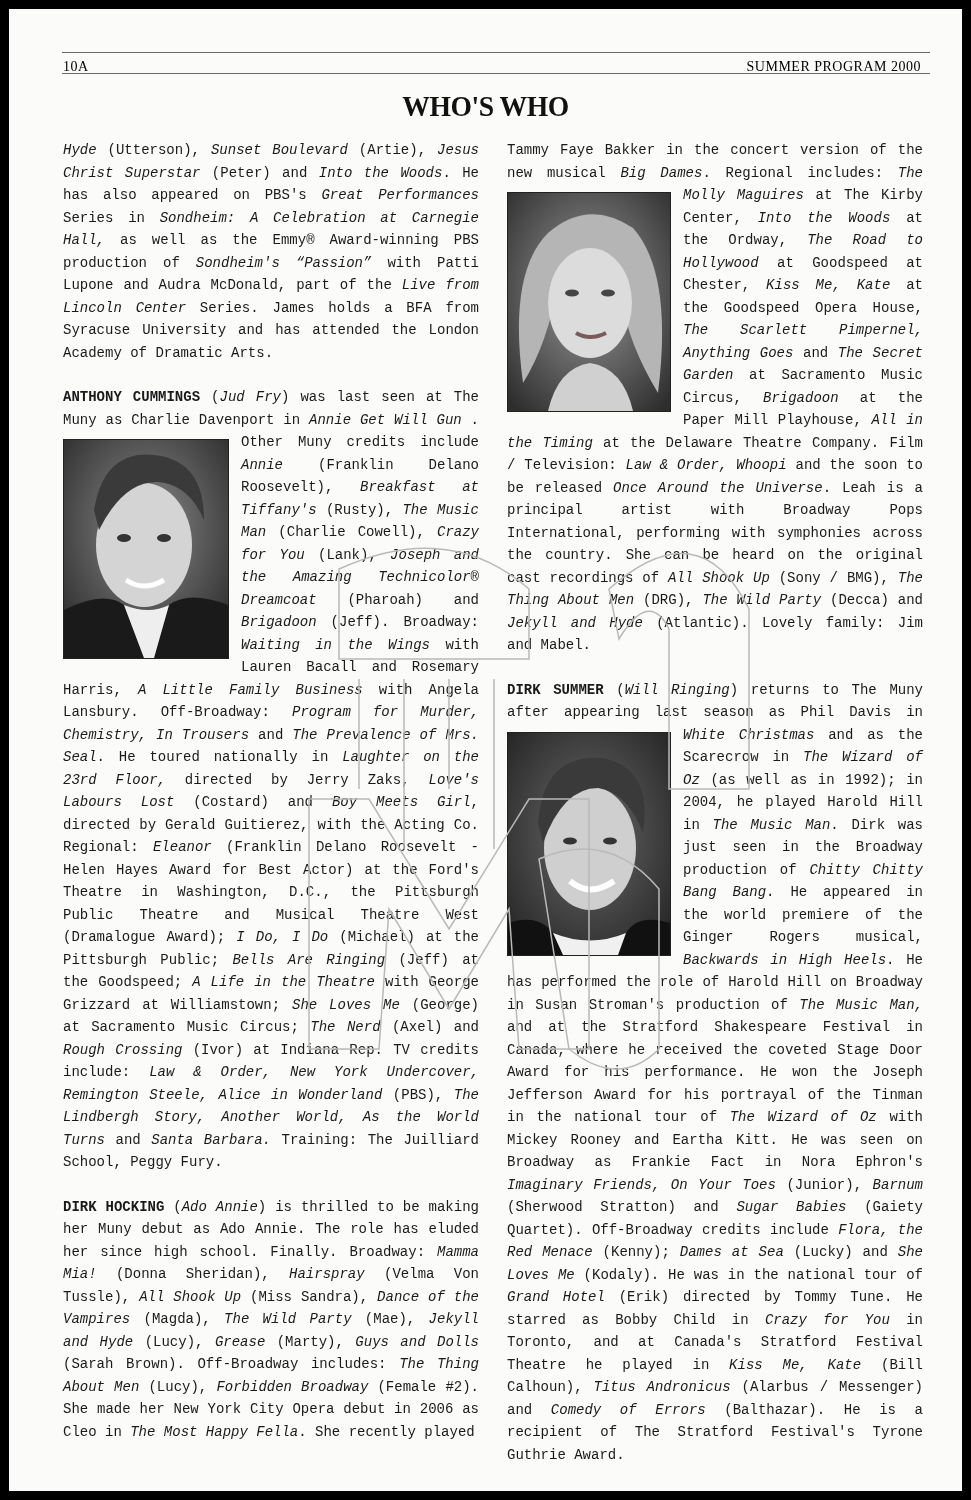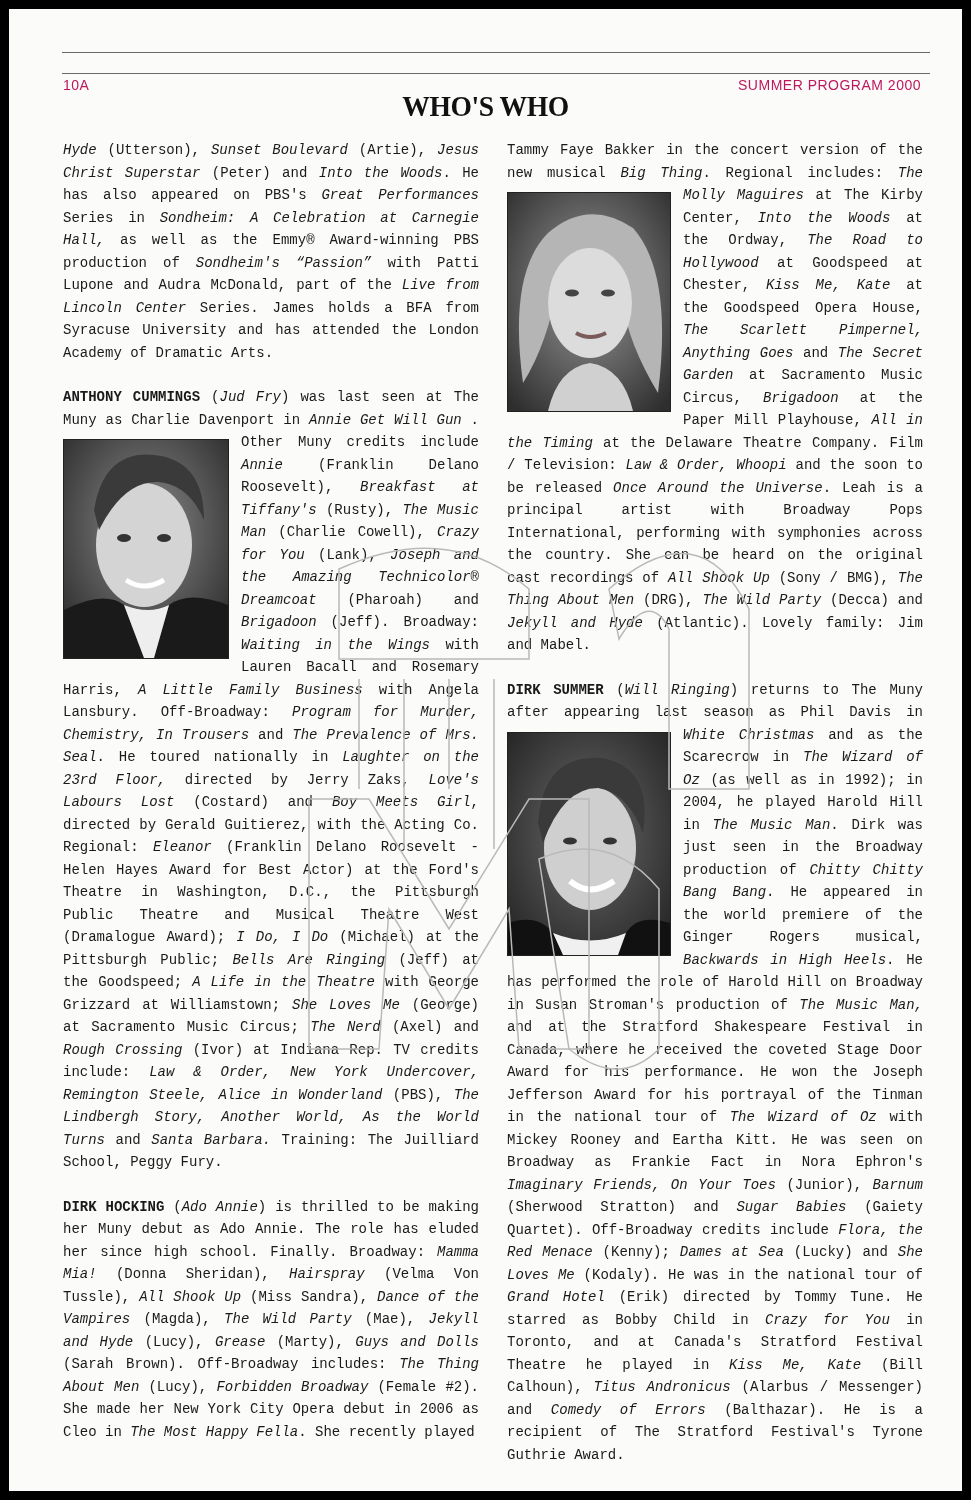--- a/index.html
+++ b/index.html
@@ -1,19 +1,19 @@
 <!DOCTYPE html>
 <html><head>
 <meta charset="utf-8">
 <style>
   html, body { margin:0; padding:0; }
   body { width:971px; height:1500px; background:#000; position:relative; overflow:hidden; }
   .page { position:absolute; left:9px; top:9px; width:953px; height:1482px; background:#fbfbfa; overflow:hidden; }
   .rule { position:absolute; left:53px; width:868px; height:0; border-top:1.5px solid #6a6a6a; }
-  .hdr { position:absolute; top:68px; font-family:Liberation Sans, sans-serif; font-size:14px; color:#be185d; letter-spacing:0.5px; }
+  .hdr { position:absolute; top:50px; font-family:Liberation Serif, serif; font-size:14px; color:#000000; letter-spacing:0.5px; }
   .hdr.left { left:54px; }
   .hdr.right { right:41px; }
   .title { position:absolute; top:80px; left:0; width:953px; text-align:center; font-family:"Liberation Serif", serif; font-weight:bold; font-size:30px; color:#111; letter-spacing:-0.5px; transform:scaleX(0.92); }
   .col { position:absolute; top:130px; width:416px; font-family:Liberation Mono, monospace; font-size:14px; line-height:22.5px; color:#1a1a1a; text-align:justify; hyphens:none; }
   .col.left { left:54px; }
   .col.right { left:498px; }
   .col p { margin:0; }
   .col p + p { margin-top:22px; }
   .col i { font-style:italic; }
   .name { font-weight:bold; }
@@ -61,21 +61,21 @@
     </p>
 
     <p>
       <span class="name">DIRK HOCKING</span>
       (<i>Ado Annie</i>)<span> is thrilled to be making her Muny debut as Ado Annie. The role has eluded her since high school. Finally. Broadway: <i>Mamma Mia!</i> (Donna Sheridan), <i>Hairspray</i> (Velma Von Tussle), <i>All Shook Up</i> (Miss Sandra), <i>Dance of the Vampires</i> (Magda), <i>The Wild Party</i> (Mae), <i>Jekyll and Hyde</i> (Lucy), <i>Grease</i> (Marty), <i>Guys and Dolls</i> (Sarah Brown). Off-Broadway includes: <i>The Thing About Men</i> (Lucy), <i>Forbidden Broadway</i> (Female #2). She made her New York City Opera debut in 2006 as Cleo in <i>The Most Happy Fella</i>. She recently played</span>
     </p>
   </div>
 
   <div class="col right">
     <p>
-      <span>Tammy Faye Bakker in the concert version of the new musical <i>Big Thing</i>. Regional includes: </span>
+      <span>Tammy Faye Bakker in the concert version of the new musical <i>Big Dames</i>. Regional includes: </span>
       <span class="photo" style="width:162px;height:218px;margin-top:8px;">
         <svg width="162" height="218" viewBox="0 0 162 218">
           <defs>
             <radialGradient id="g2" cx="50%" cy="45%" r="70%">
               <stop offset="0" stop-color="#9a9a9a"></stop>
                 <stop offset="1" stop-color="#2e2e2e"></stop>
             </radialGradient>
           </defs>
           <rect width="162" height="218" fill="url(#g2)"></rect>
           <path d="M15 190 Q0 80 40 40 Q80 5 125 35 Q165 80 150 200 Q120 150 115 110 Q90 60 50 90 Q40 150 15 190 Z" fill="#b5b5b5"></path>

